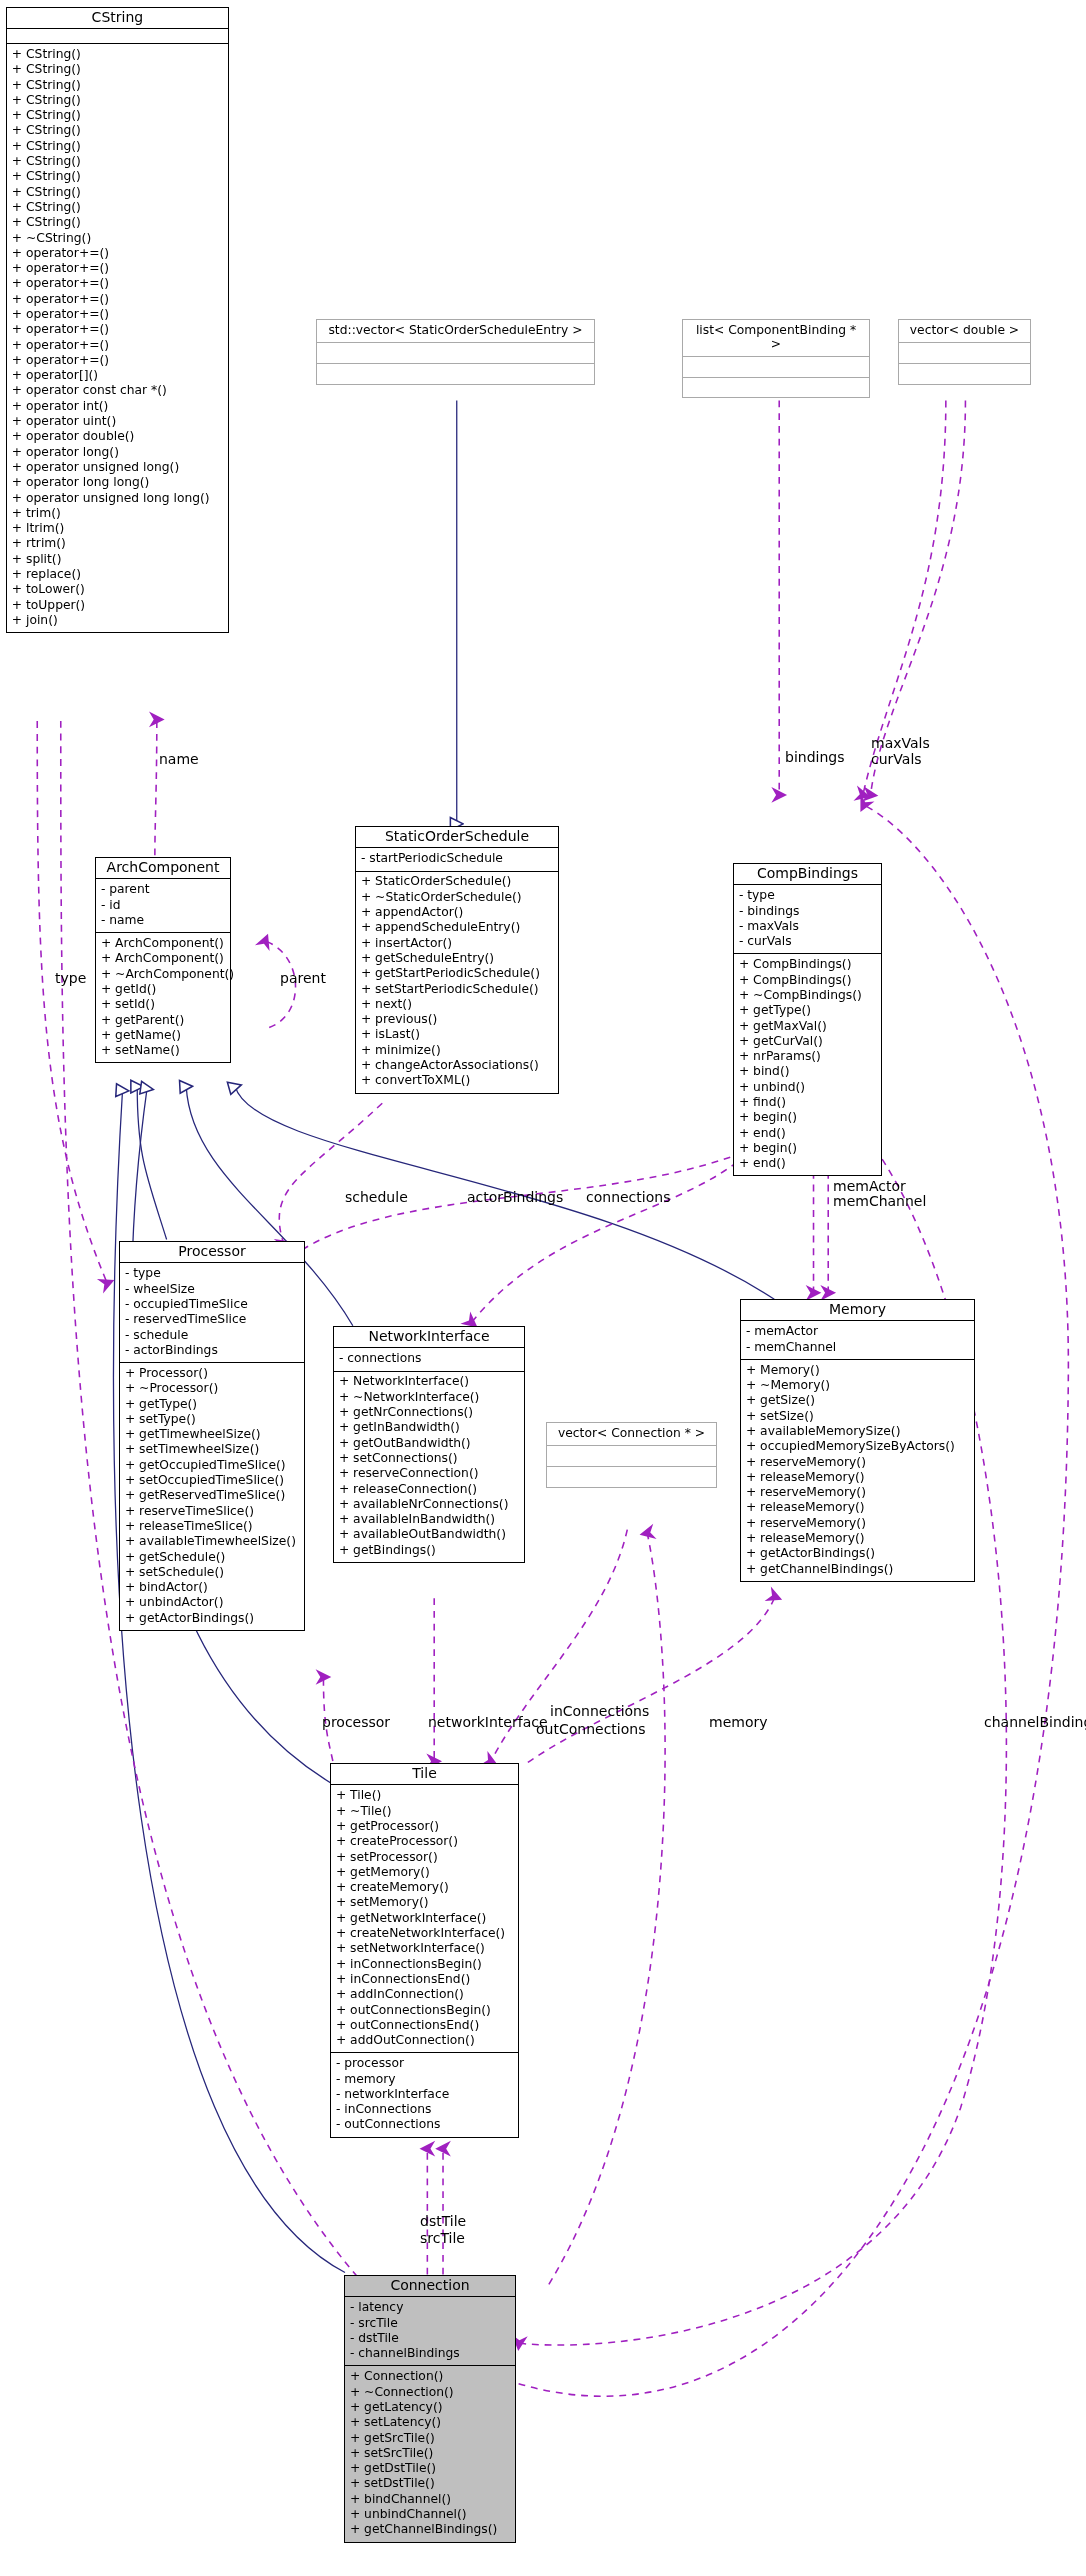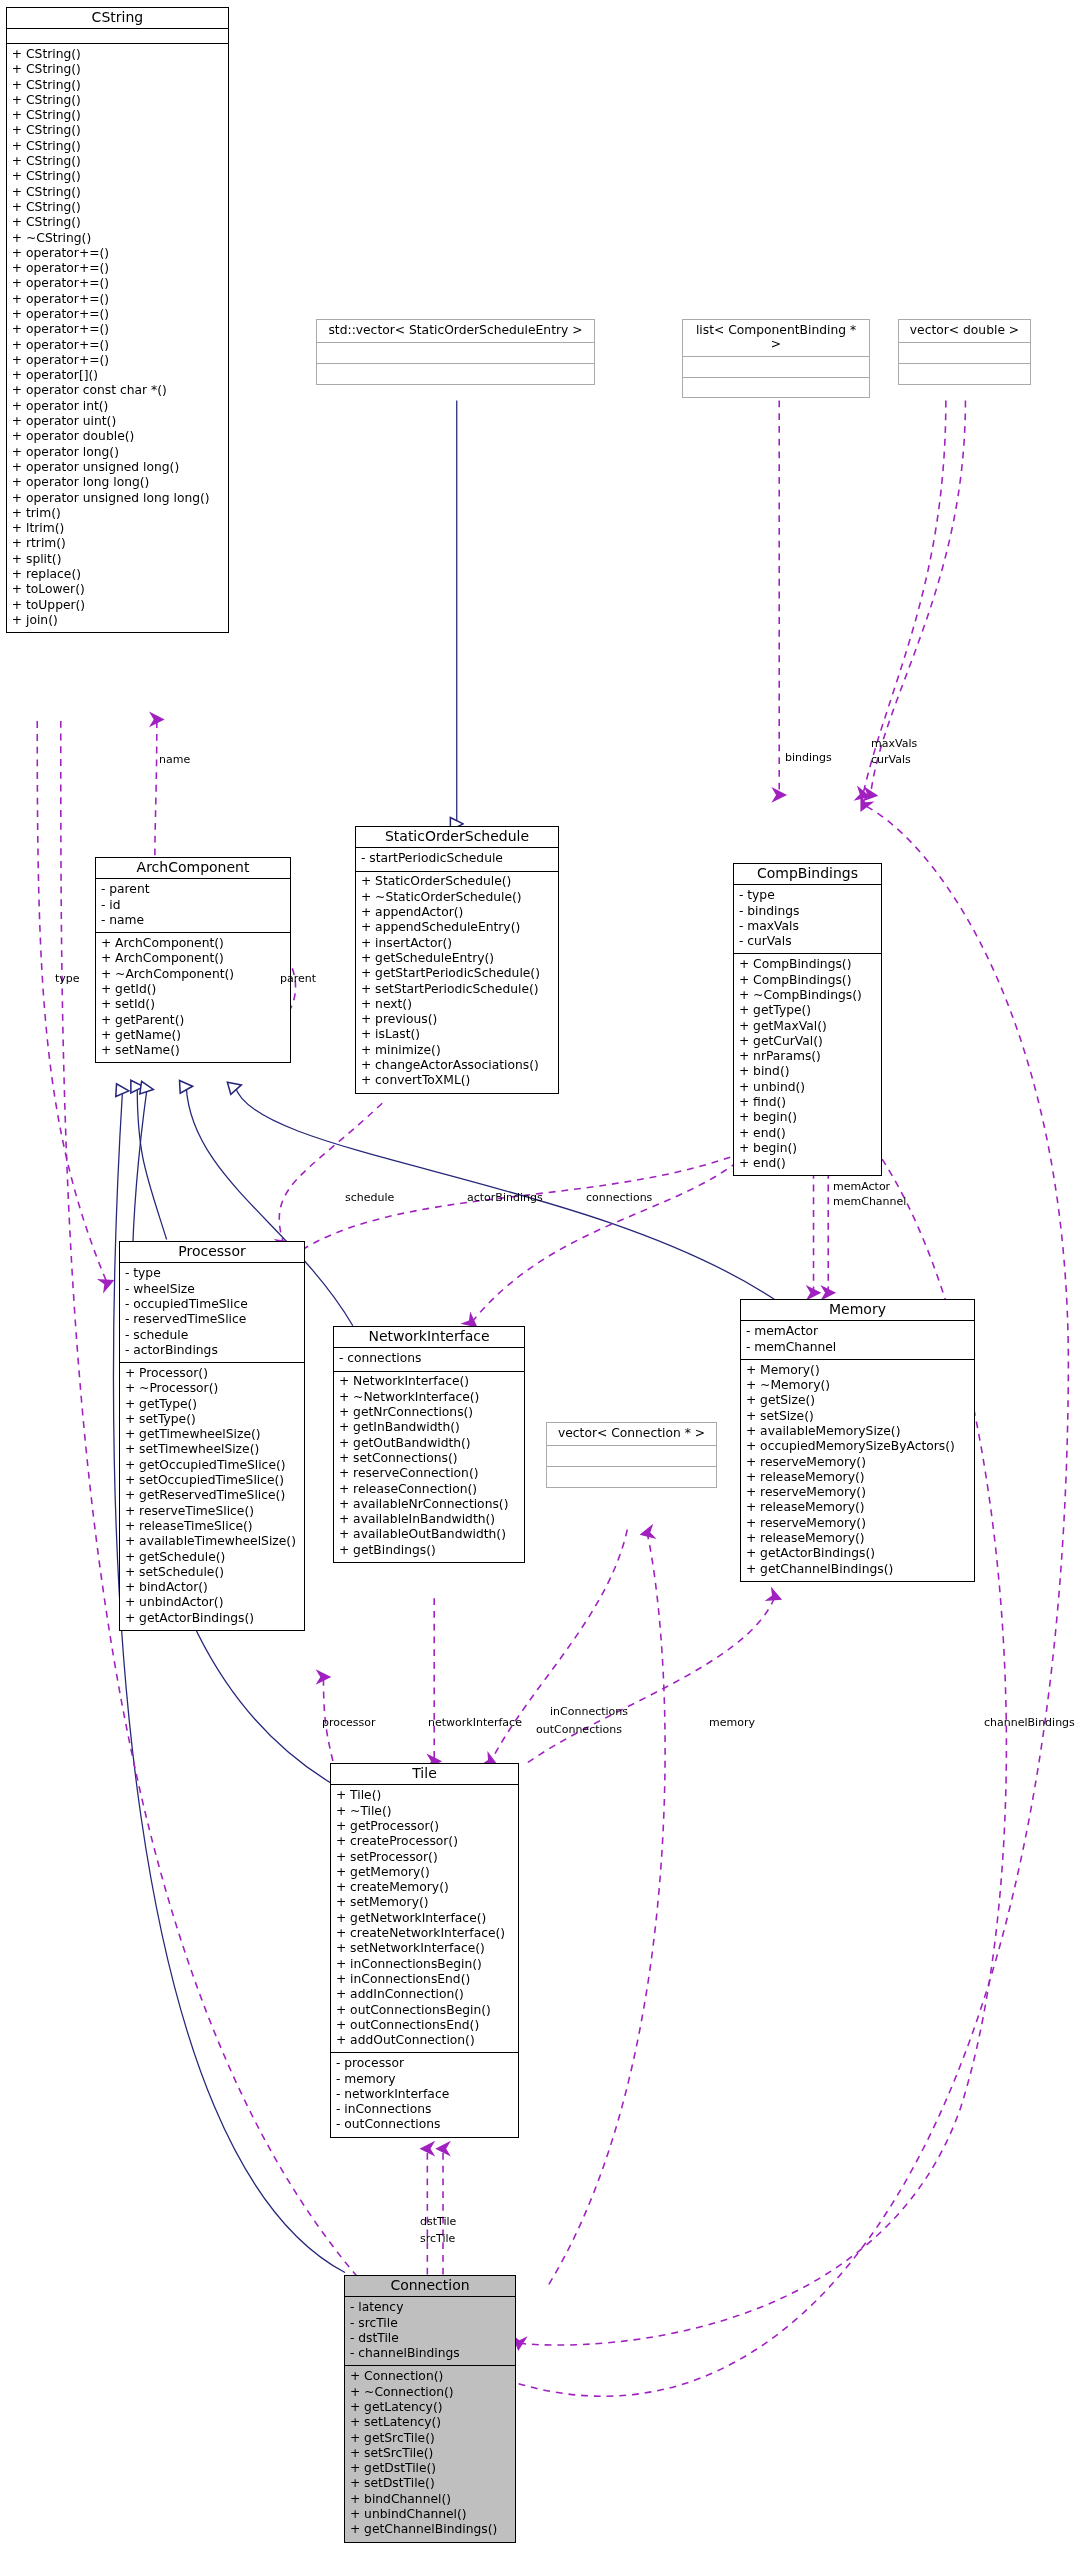--- a/index.html
+++ b/index.html
@@ -13,21 +13,21 @@
   .cls .sec{padding:2.9px 4.9px 3.9px 4.9px;border-bottom:1px solid #000;}
   .cls .sec:last-child{border-bottom:none;}
   .cls .row{font-size:12.3px;line-height:15.3px;color:#000;white-space:nowrap;}
   .cls .sec.empty{height:13.7px;padding:0;}
 
   .tmpl{position:absolute;border:1px solid #a9a9a9;background:#fff;box-sizing:border-box;}
   .tmpl .title{text-align:center;font-size:12.3px;color:#000;padding:3.9px 5.9px 4.9px 5.9px;border-bottom:1px solid #a9a9a9;line-height:13.7px;}
   .tmpl .band{height:19.6px;border-bottom:1px solid #a9a9a9;}
   .tmpl .band:last-child{border-bottom:none;}
 
-  .elabel{position:absolute;font-size:11px;color:#000;line-height:13.7px;white-space:nowrap;}
+  .elabel{position:absolute;font-size:14px;color:#000;line-height:13.7px;white-space:nowrap;}
 </style>
 </head>
 <body>
 
 <div id="canvas">
 
   <svg class="edges" viewBox="0 0 1108 2627">
     <defs>
       <marker id="hollowTri" markerWidth="12" markerHeight="12" refX="6" refY="6" orient="auto">
         <path d="M6,1 L11,11 L1,11 Z" fill="#fff" stroke="#26267a" stroke-width="1.2"></path>
@@ -149,21 +149,21 @@
     <div class="band"></div>
     <div class="band"></div>
   </div>
 
   <div class="tmpl" style="left:546px;top:1422px;width:171px;">
     <div class="title">vector&lt; Connection * &gt;</div>
     <div class="band"></div>
     <div class="band"></div>
   </div>
 
-  <div class="cls" style="left:95px;top:857px;width:196px;">
+  <div class="cls" style="left:95px;top:857px;width:136px;">
     <div class="title">ArchComponent</div>
     <div class="sec">
         <div class="row">- parent</div>
         <div class="row">- id</div>
         <div class="row">- name</div>
       </div>
     <div class="sec">
         <div class="row">+ ArchComponent()</div>
         <div class="row">+ ArchComponent()</div>
         <div class="row">+ ~ArchComponent()</div>

